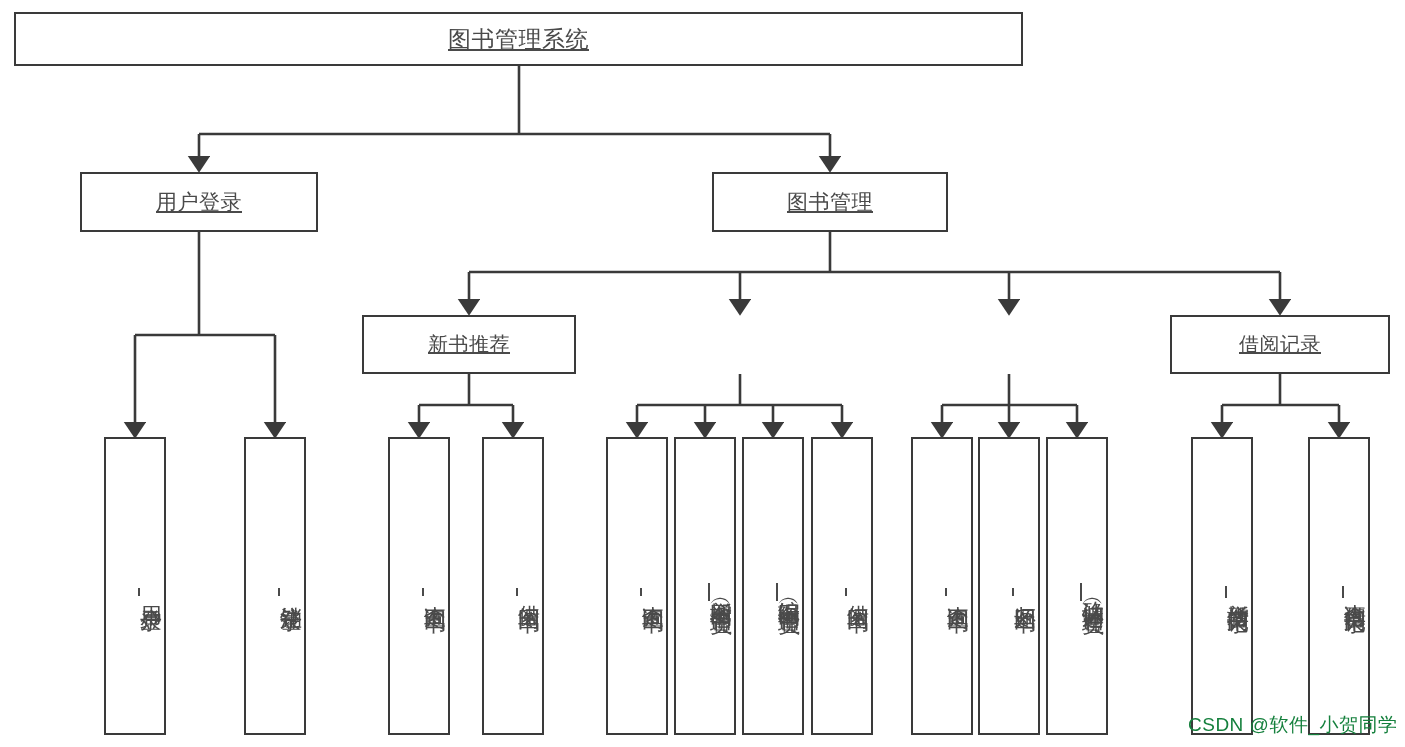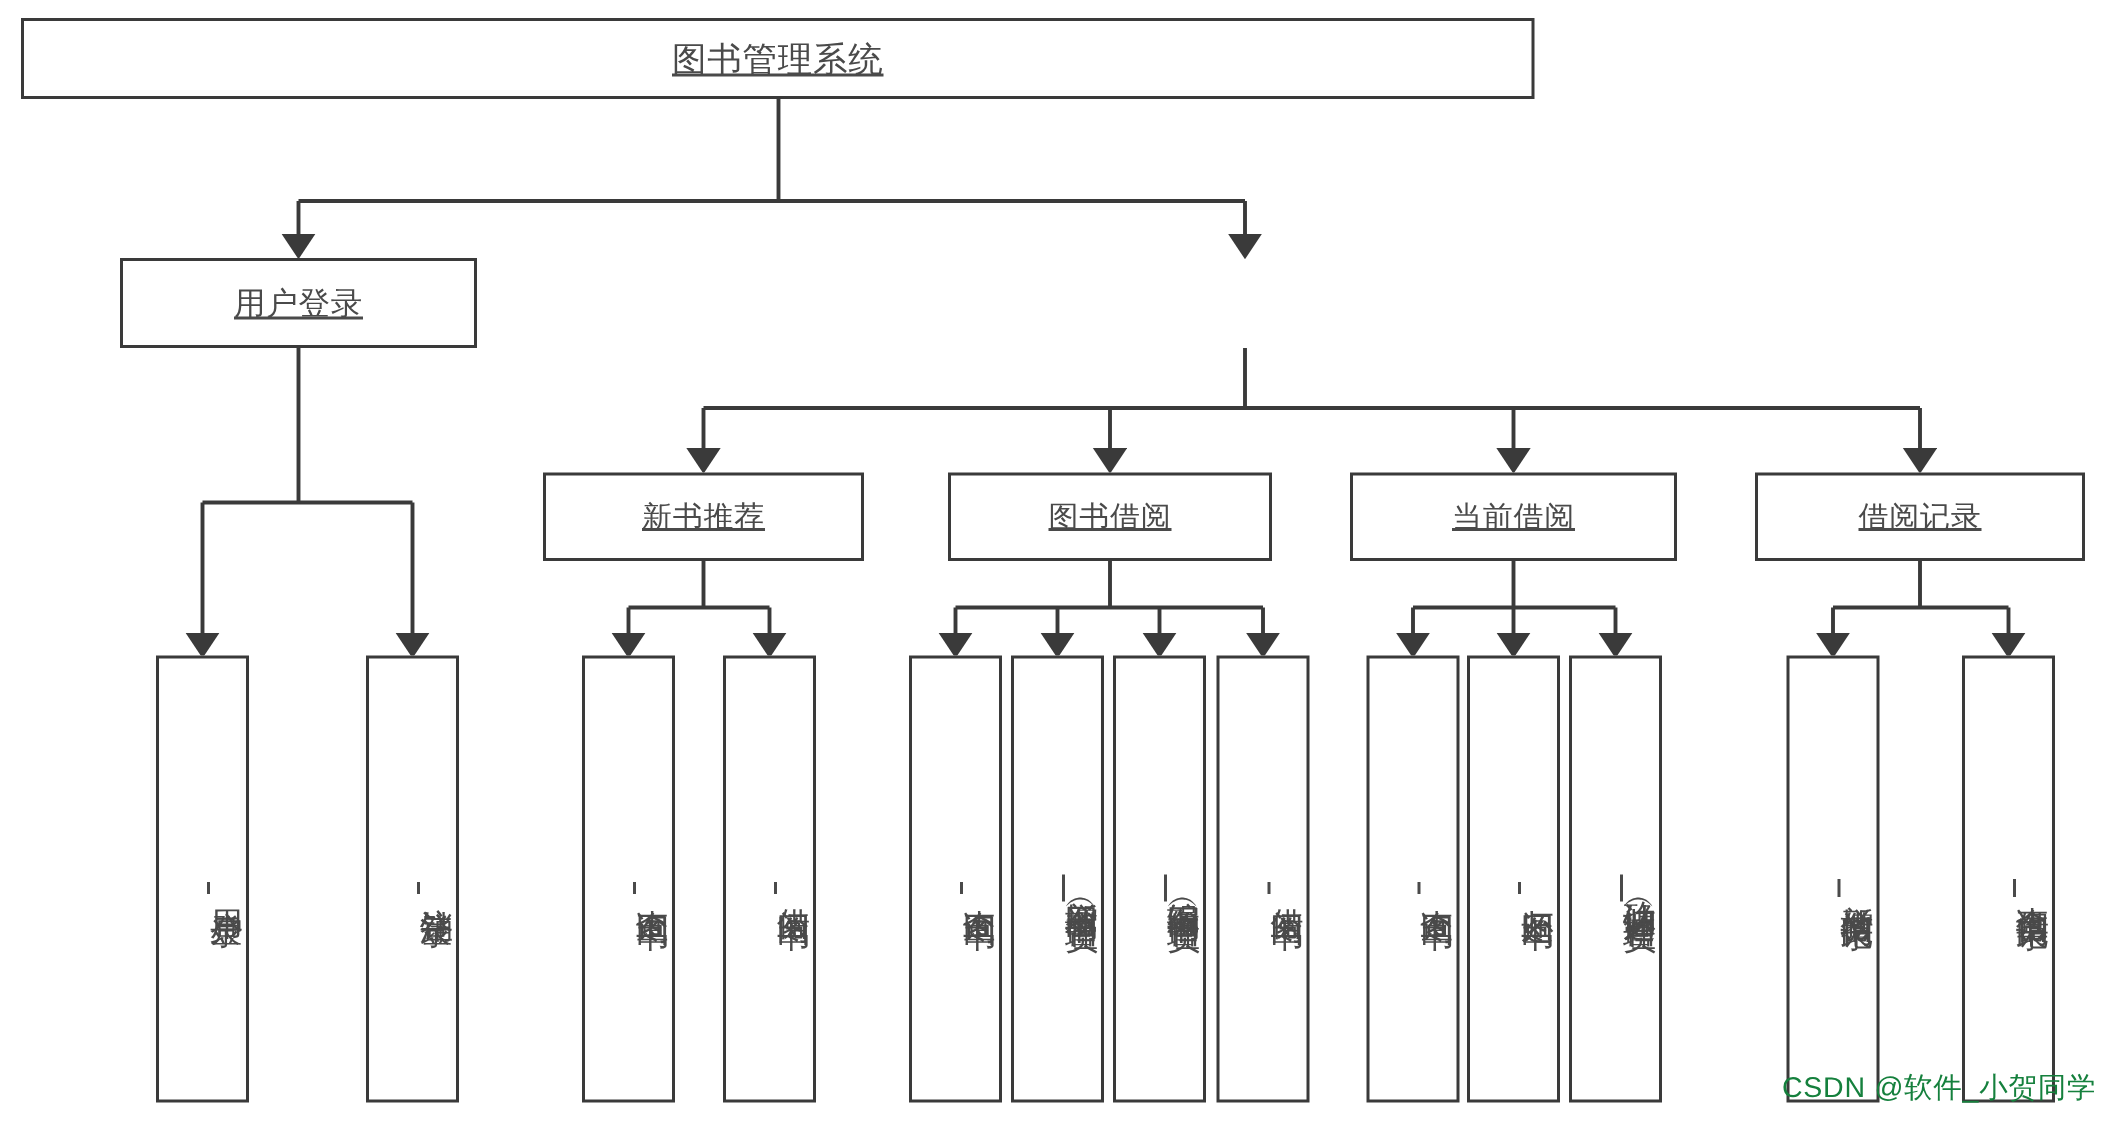--- a/index.html
+++ b/index.html
@@ -78,29 +78,26 @@
     </g>
   </svg>
 
   <div class="node root" style="left:14px;top:12px;width:1009px;height:54px;">
     <span class="lbl">图书管理系统</span>
   </div>
 
   <div class="node lvl2" style="left:80px;top:172px;width:238px;height:60px;">
     <span class="lbl">用户登录</span>
   </div>
+  <div class="node lvl2" style="left:712px;top:172px;width:236px;height:60px;">
+    <span class="lbl">图书管理</span>
+  </div>
 
   <div class="node lvl3" style="left:362px;top:315px;width:214px;height:59px;">
     <span class="lbl">新书推荐</span>
-  </div>
-  <div class="node lvl3" style="left:632px;top:315px;width:216px;height:59px;">
-    <span class="lbl">图书借阅</span>
-  </div>
-  <div class="node lvl3" style="left:900px;top:315px;width:218px;height:59px;">
-    <span class="lbl">当前借阅</span>
   </div>
   <div class="node lvl3" style="left:1170px;top:315px;width:220px;height:59px;">
     <span class="lbl">借阅记录</span>
   </div>
 
   <div class="node leaf" style="left:104px;top:437px;width:62px;height:298px;">
     <span class="lbl">用户登录</span>
   </div>
   <div class="node leaf" style="left:244px;top:437px;width:62px;height:298px;">
     <span class="lbl">注销登录</span>

